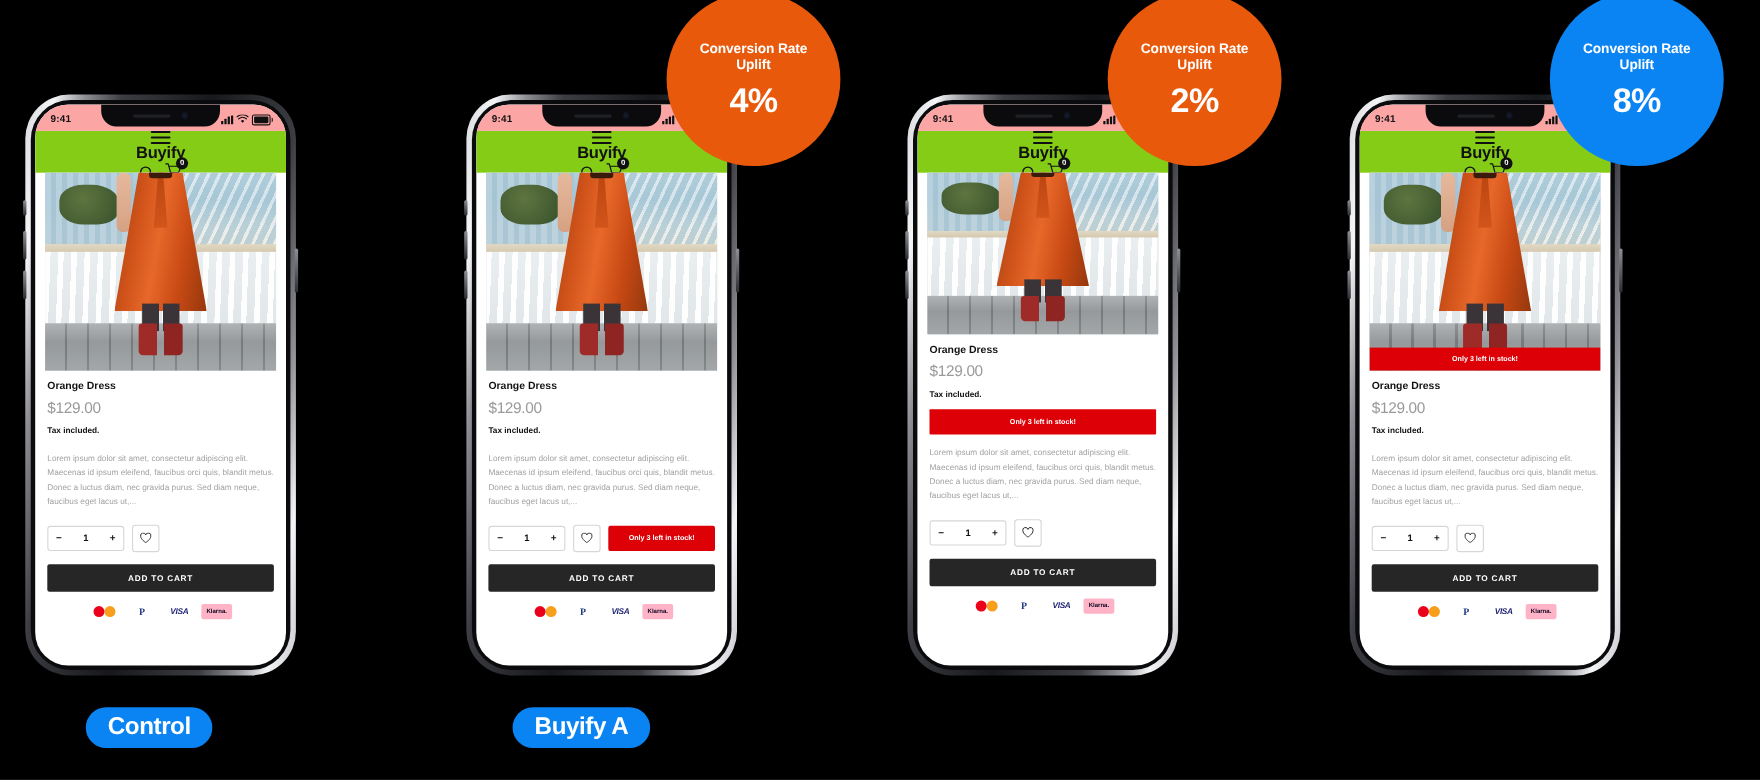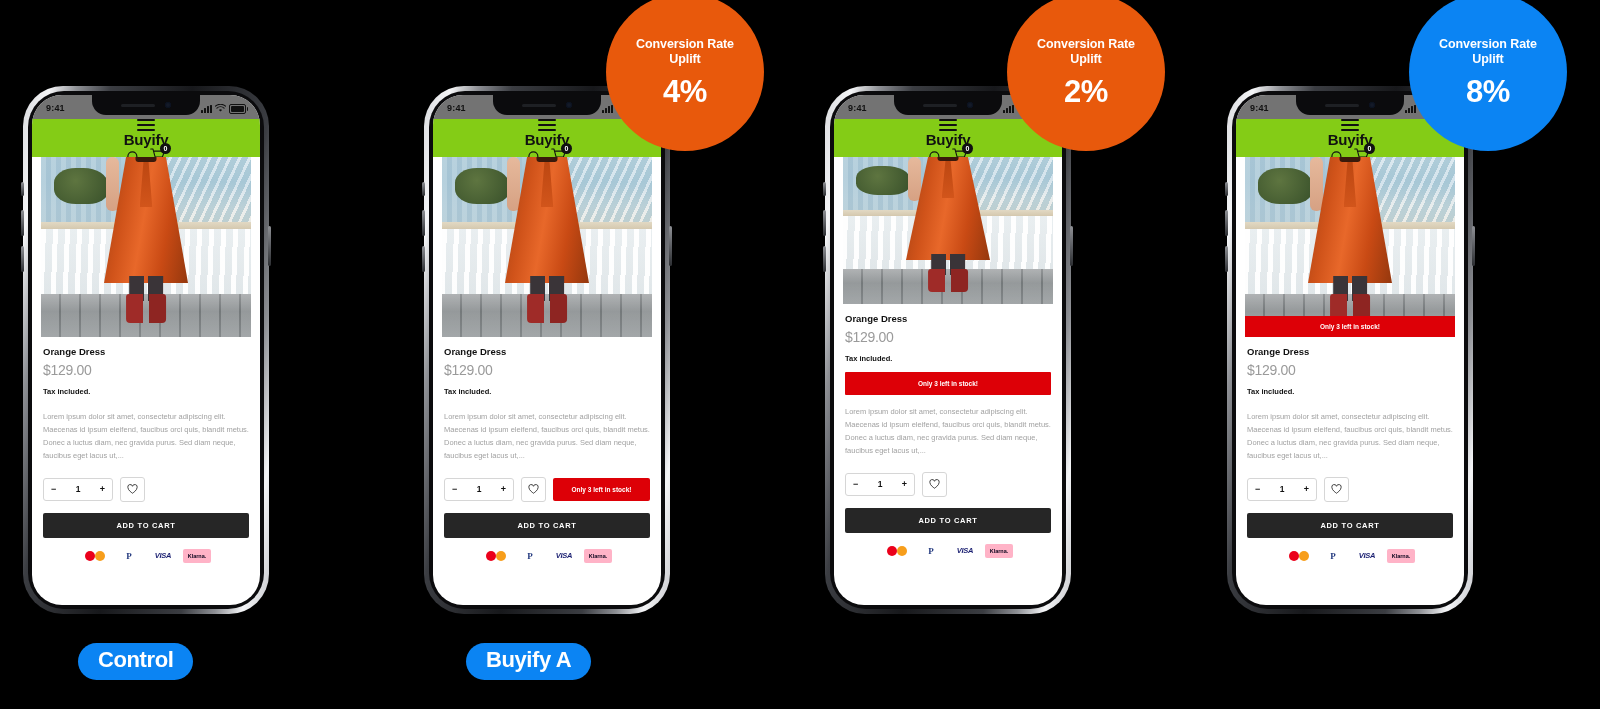--- a/index.html
+++ b/index.html
@@ -41,21 +41,21 @@
   }
   
   .btn-side{position:absolute;background:linear-gradient(180deg,#8e9095,#2c2e32);border-radius:2px;}
   .btn-left-a{left:-2px;top:96px;width:3px;height:14px;}
   .btn-left-b{left:-2px;top:124px;width:3px;height:26px;}
   .btn-left-c{left:-2px;top:160px;width:3px;height:26px;}
   .btn-right{right:-2px;top:140px;width:3px;height:40px;}
 
   
   .statusbar{
-    position:relative;height:24px;background:#737373;
+    position:relative;height:24px;background:#fca5a5;
     display:flex;align-items:center;justify-content:space-between;
     padding:0 14px;box-sizing:border-box;
   }
   .sb-time{font-size:9px;font-weight:700;color:#111;letter-spacing:.2px;margin-top:2px;}
   .sb-right{display:flex;align-items:center;gap:3px;margin-top:3px;}
   .notch{
     position:absolute;top:0;left:50%;transform:translateX(-50%);
     width:108px;height:20px;background:#0b0b0d;border-radius:0 0 14px 14px;z-index:5;
     display:flex;align-items:center;justify-content:center;gap:10px;
   }

